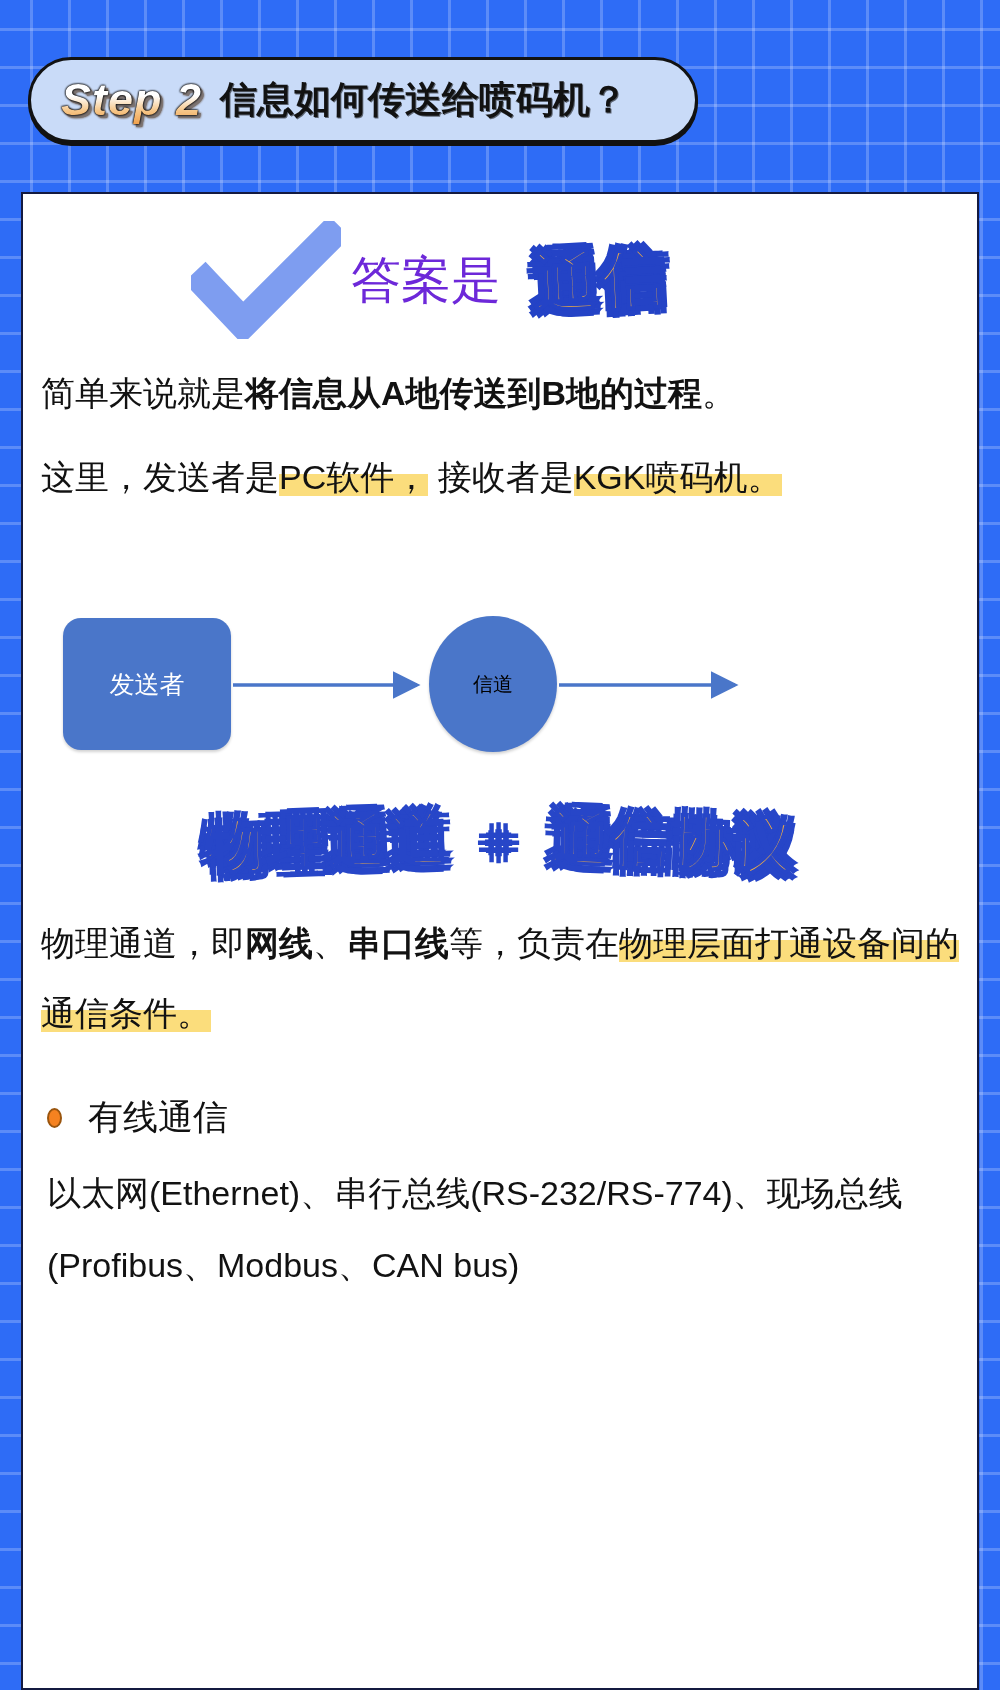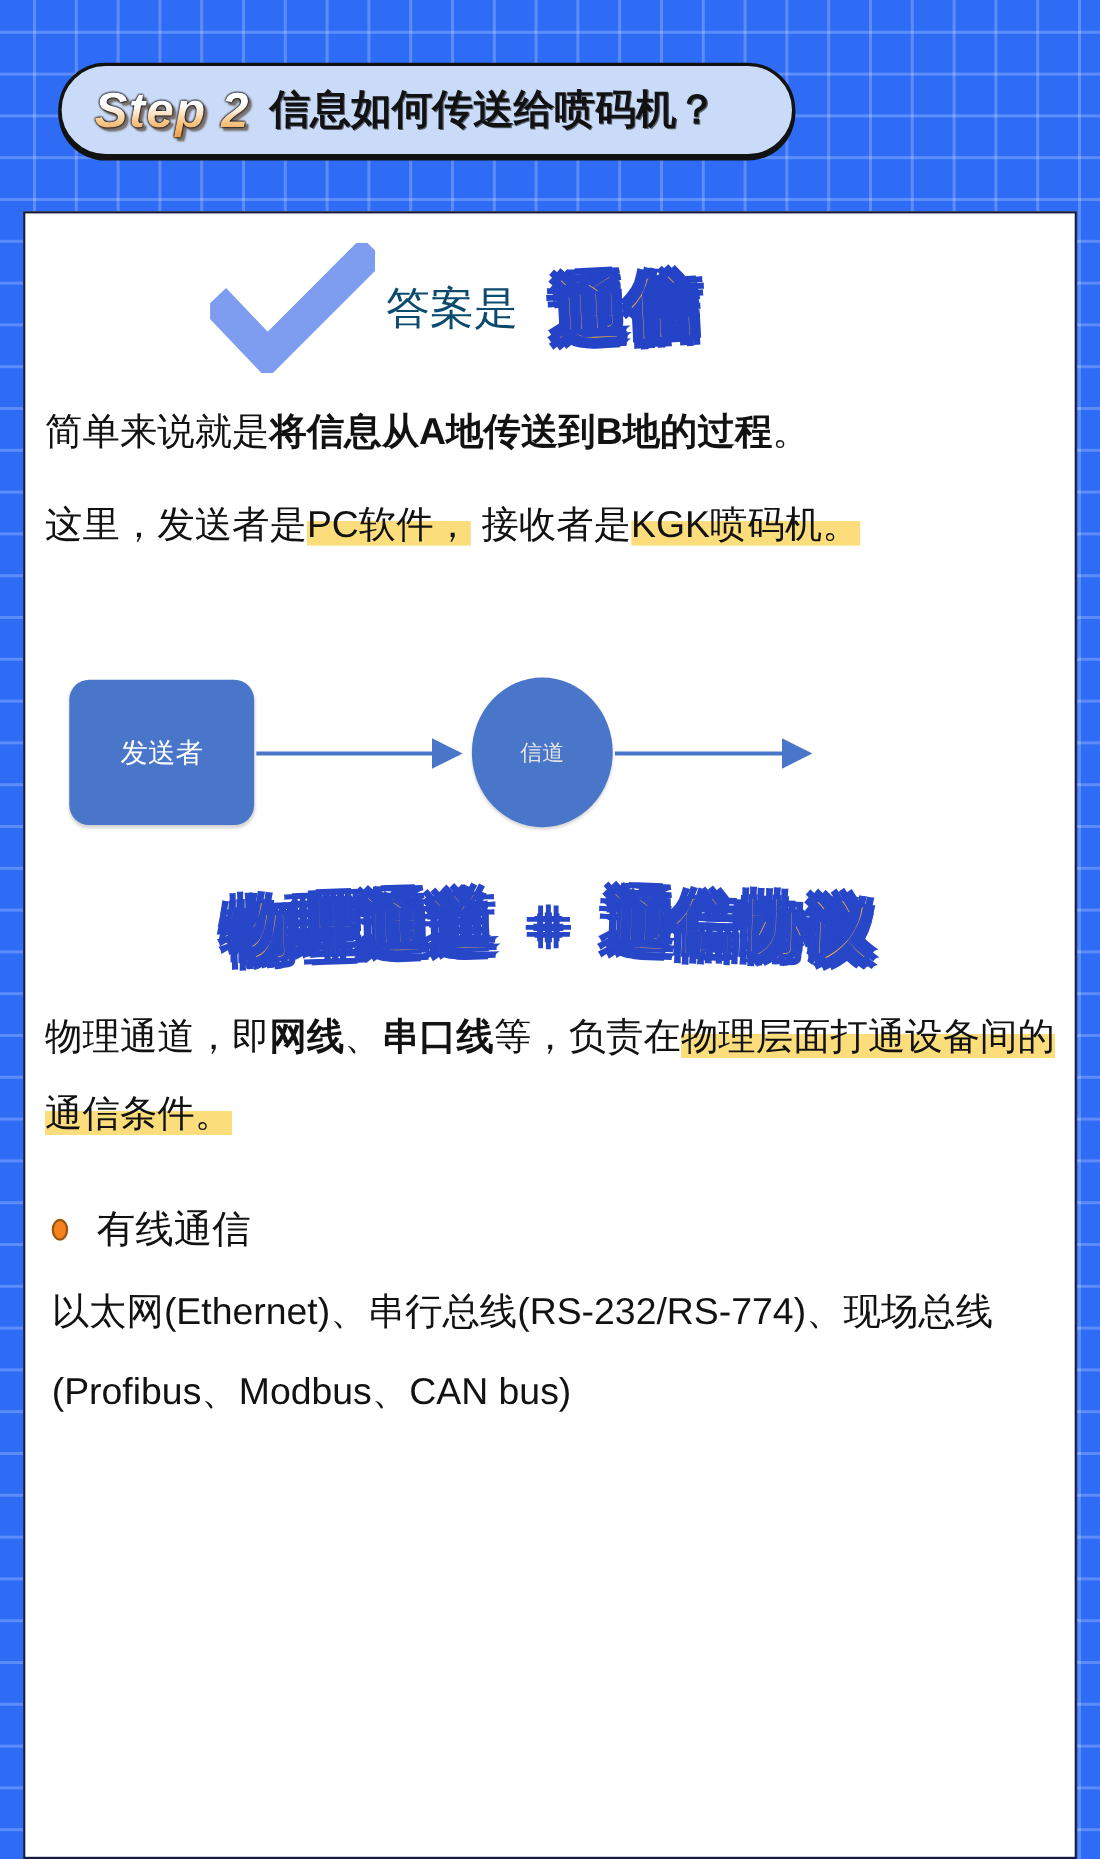--- a/index.html
+++ b/index.html
@@ -14,21 +14,21 @@
       linear-gradient(90deg, rgba(255,255,255,0.22) 3px, transparent 3px);
     background-size: 38px 38px;
     background-position: -8px -10px;
     position: relative;
     color: #121212;
   }
 
   
   .header-pill {
     position: absolute;
-    left: 53px; top: 57px;
+    left: 28px; top: 57px;
     width: 670px; height: 86px;
     background: #c9dbf8;
     border: 3px solid #121212;
     border-radius: 48px;
     box-shadow: 0 3px 0 #121212;
     display: flex;
     align-items: center;
     padding: 0 30px;
     gap: 18px;
   }
@@ -66,22 +66,22 @@
   
   .answer-row {
     margin: 26px 0 0 150px;
     display: flex;
     align-items: center;
     gap: 10px;
     height: 120px;
   }
   .check-icon svg { display: block; }
   .answer-prefix {
-    font-size: 40px;
-    color: #0c4a6e;
+    font-size: 50px;
+    color: #6d28d9;
   }
   .answer-word {
     font-size: 64px;
     font-weight: 800;
     color: #f9b13d;
     -webkit-text-stroke: 2px #2443c6;
     text-shadow:
       -6px -6px 0 #2443c6, 6px -6px 0 #2443c6, -6px 6px 0 #2443c6, 6px 6px 0 #2443c6,
       -7px 0 0 #2443c6, 7px 0 0 #2443c6, 0 -7px 0 #2443c6, 0 7px 0 #2443c6;
     transform: rotate(-3deg);
@@ -122,21 +122,21 @@
     box-shadow: 0 2px 3px rgba(0,0,0,0.18);
   }
   .dg-sender   { left: 22px;  width: 168px; }
   .dg-receiver { left: 706px; width: 160px; }
   .dg-circle {
     position: absolute;
     left: 388px; top: 38px;
     width: 128px; height: 136px;
     background: #4a76c9;
     border-radius: 50%;
-    color: #e5e5e5;
+    color: #000000;
     display: flex;
     align-items: center;
     justify-content: center;
     font-size: 20px;
     box-shadow: 0 2px 3px rgba(0,0,0,0.18);
   }
   .dg-arrows { position: absolute; left: 0; top: 0; }
 
   
   .p-elements { margin-top: 48px; }

